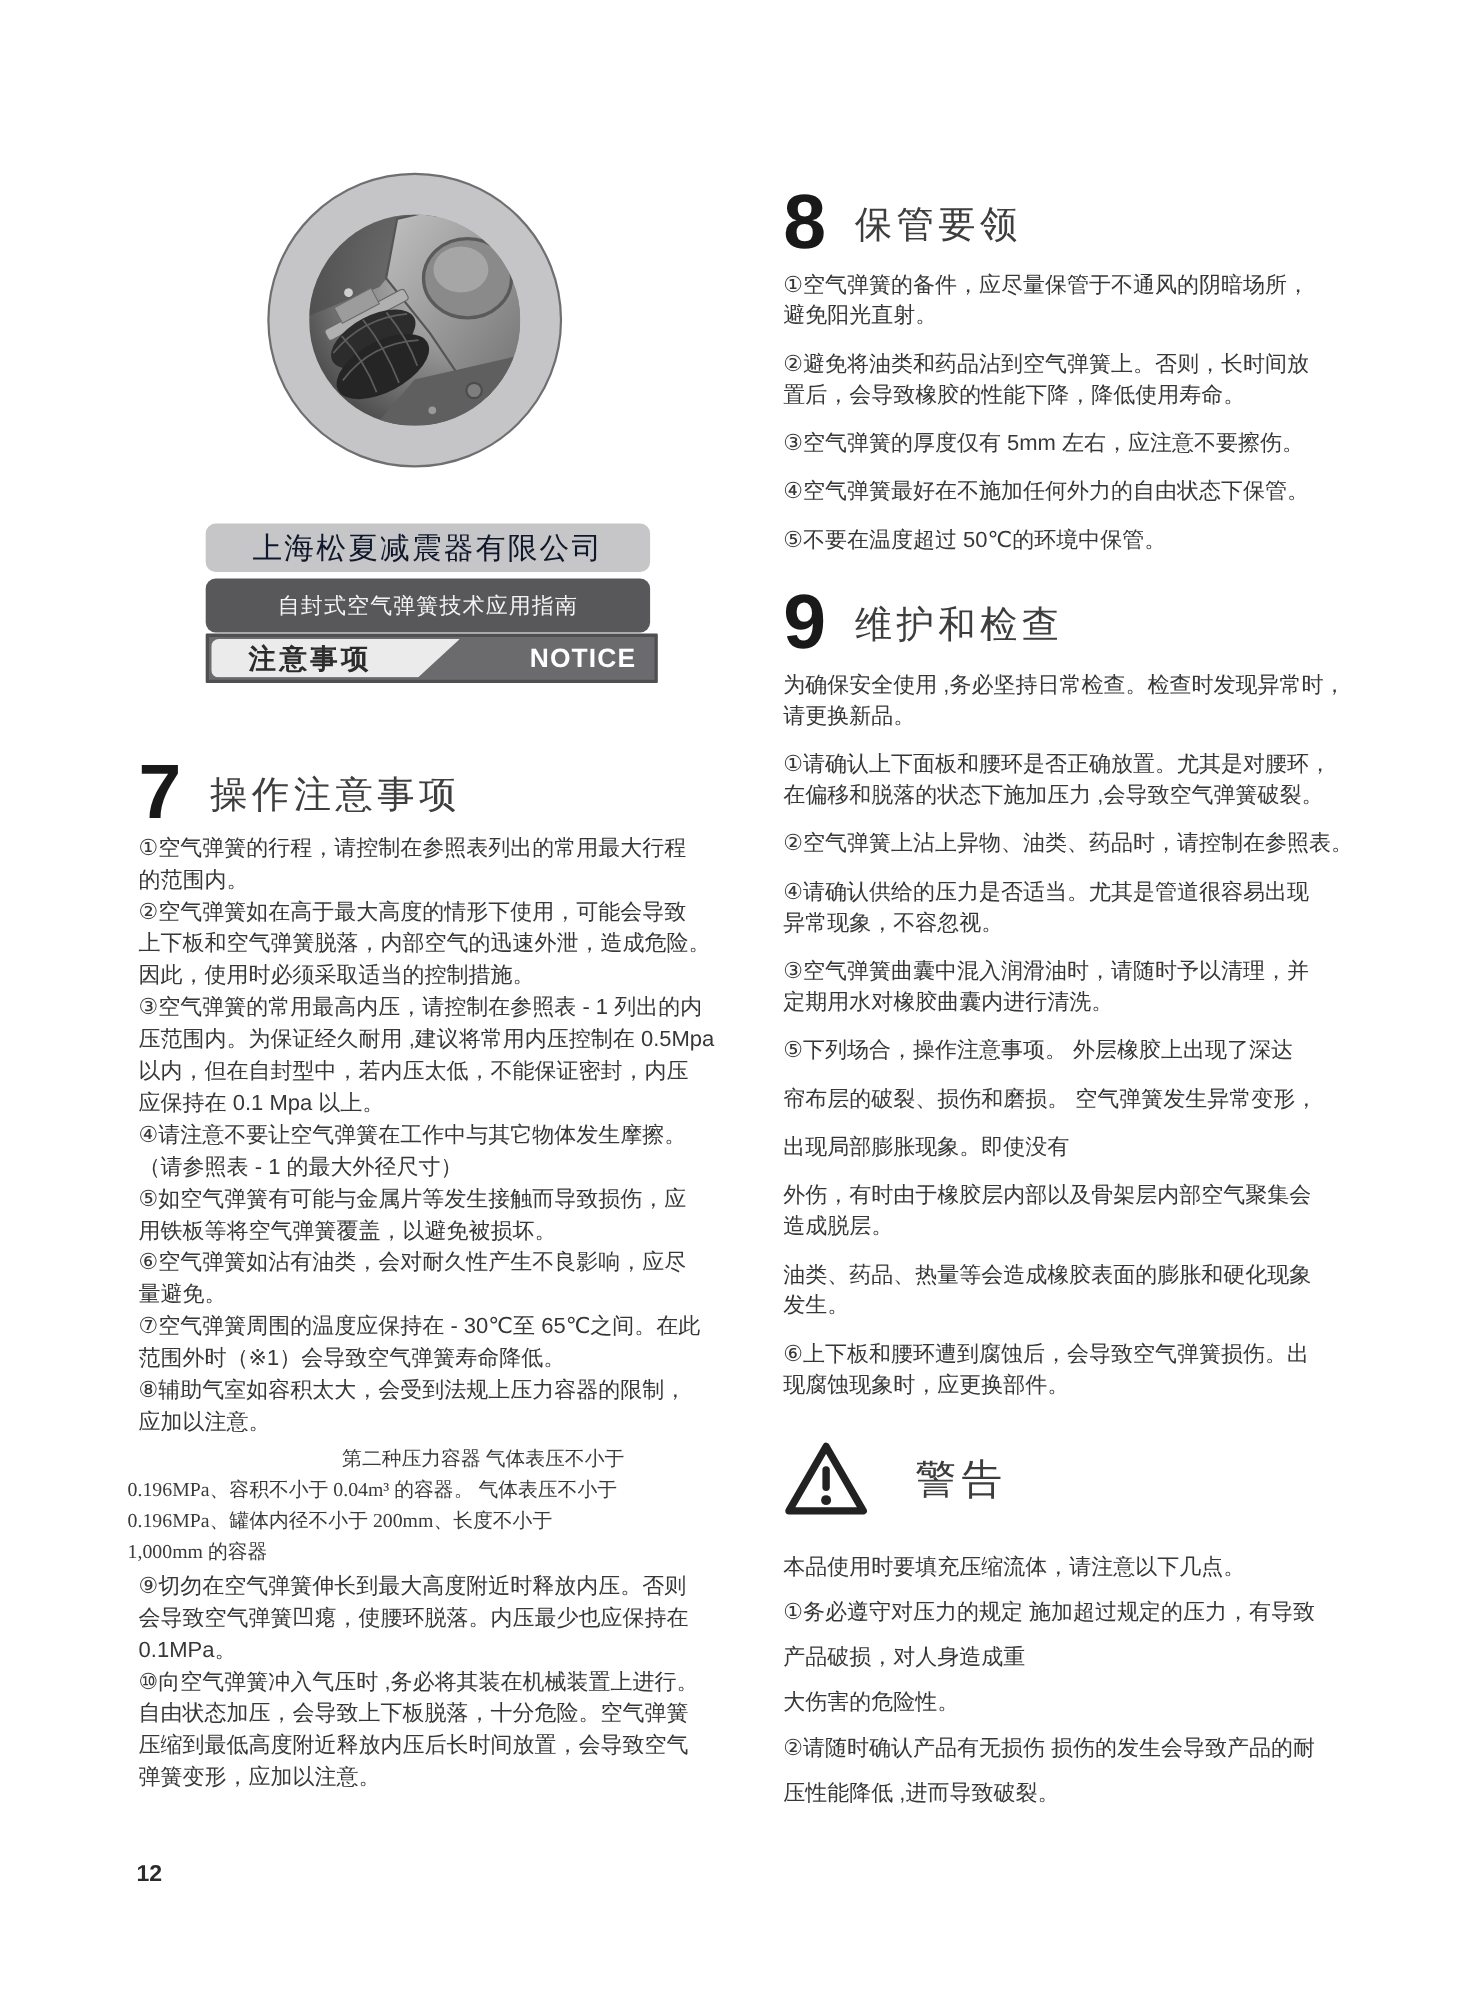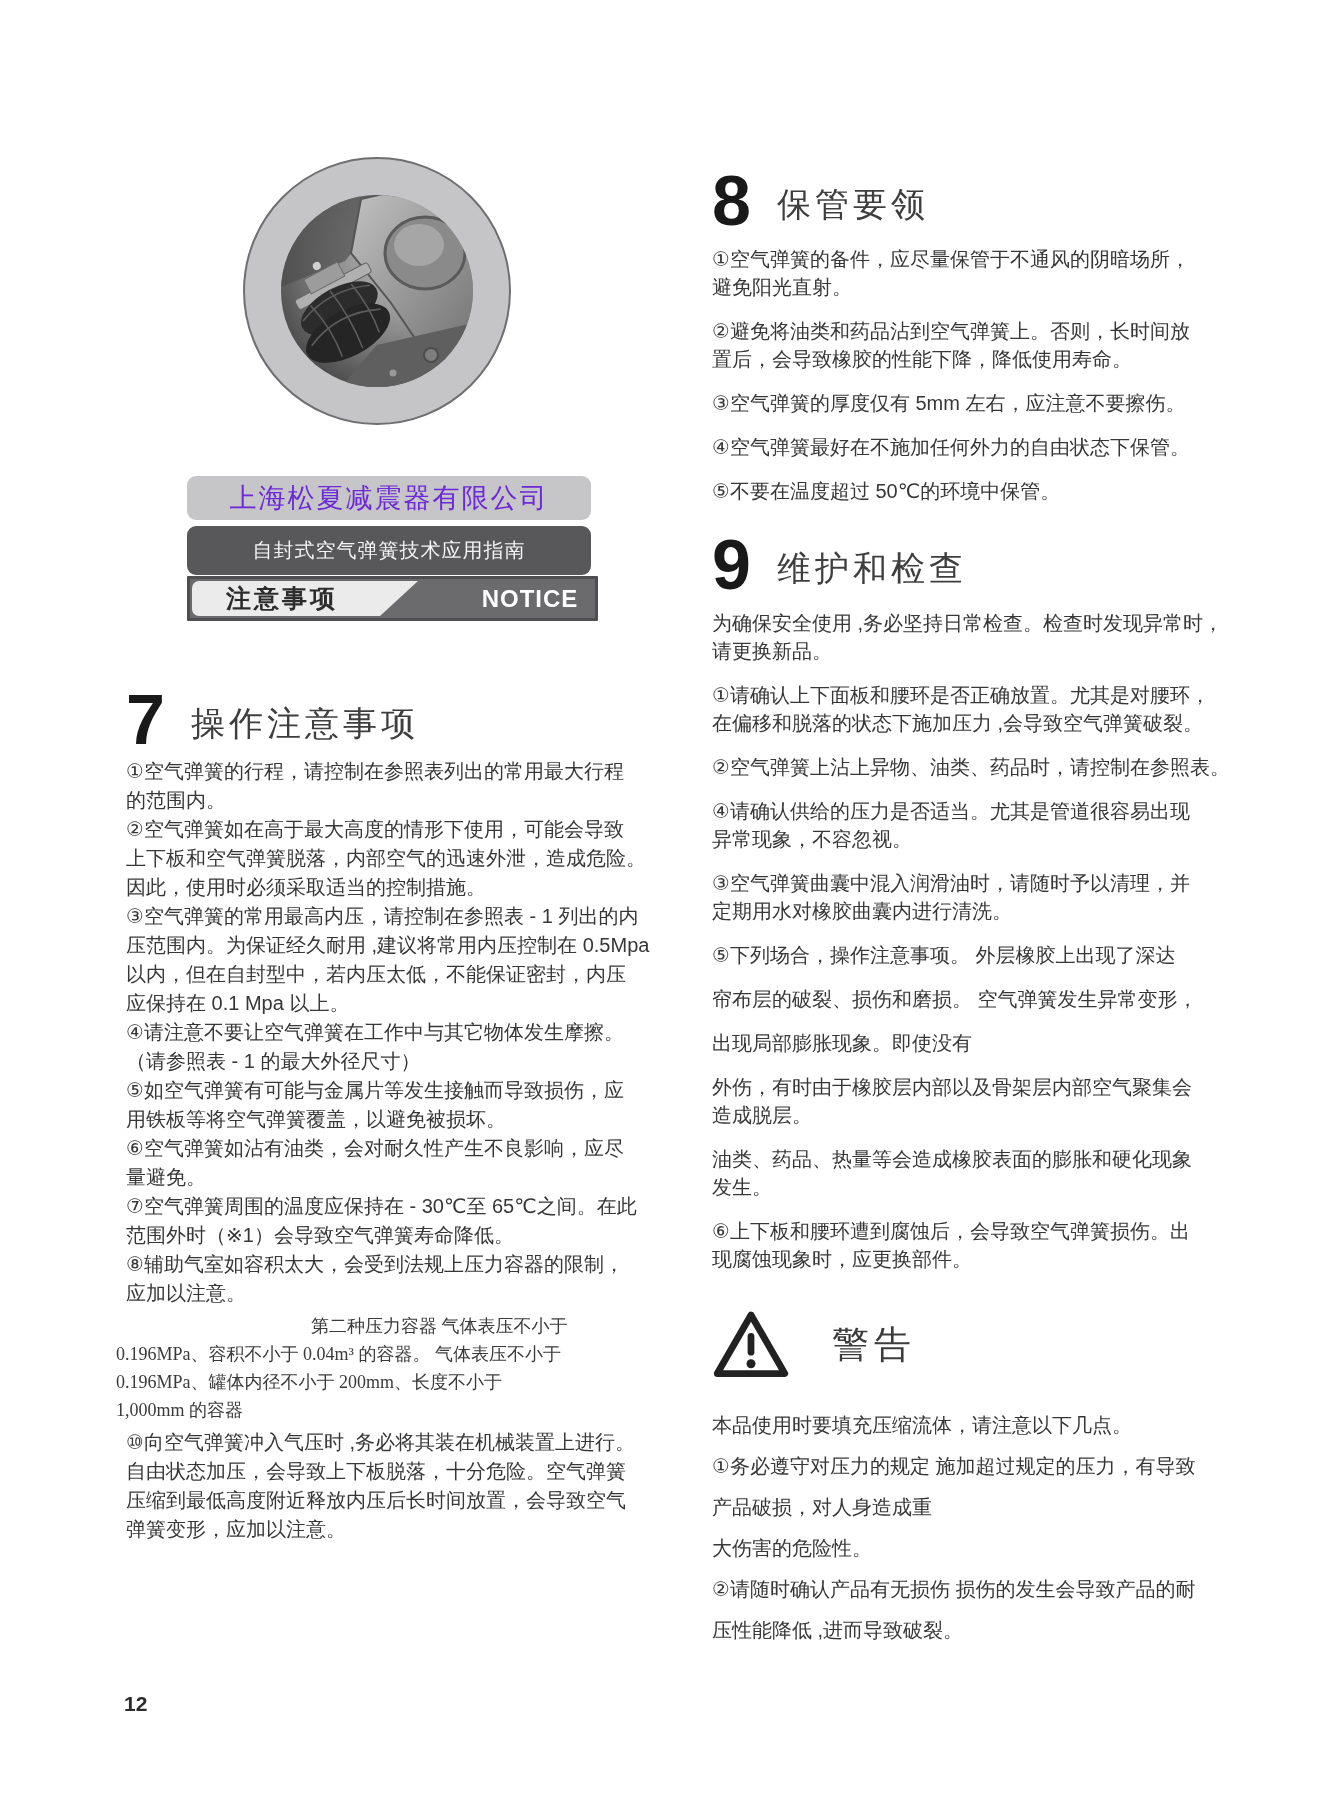--- a/index.html
+++ b/index.html
@@ -19,21 +19,21 @@
   }
   .photo-inner svg{display:block;width:100%;height:100%;}
   
   .bar{
     position:absolute;left:187px;width:404px;box-sizing:border-box;border-radius:9px;
     display:flex;align-items:center;justify-content:center;text-align:center;
   }
   .bar-company{
     top:476px;height:44px;background:#c6c6c8;
     font-family:"Liberation Serif","DejaVu Serif",serif;
-    font-size:27px;color:#6d28d9;letter-spacing:2px;
+    font-size:27px;color:#0f172a;letter-spacing:2px;
   }
   .bar-guide{
     top:526px;height:49px;background:#58585b;color:#f4f4f4;
     font-size:20px;letter-spacing:1px;
   }
   .notice-tab{
     position:absolute;left:187px;top:576px;width:411px;height:45px;box-sizing:border-box;
     background:#6b6b6e;border:3px solid #4f4f52;border-radius:1px;overflow:hidden;padding-left:15px;
   }
   .notice-left{
@@ -147,20 +147,23 @@
     <p>⑥空气弹簧如沾有油类，会对耐久性产生不良影响，应尽
 量避免。</p>
     <p>⑦空气弹簧周围的温度应保持在 - 30℃至 65℃之间。在此
 范围外时（※1）会导致空气弹簧寿命降低。</p>
     <p>⑧辅助气室如容积太大，会受到法规上压力容器的限制，
 应加以注意。</p>
     <div class="note">第二种压力容器 气体表压不小于
 0.196MPa、容积不小于 0.04m³ 的容器。 气体表压不小于
 0.196MPa、罐体内径不小于 200mm、长度不小于
 1,000mm 的容器</div>
+    <p>⑨切勿在空气弹簧伸长到最大高度附近时释放内压。否则
+会导致空气弹簧凹瘪，使腰环脱落。内压最少也应保持在
+0.1MPa。</p>
     <p>⑩向空气弹簧冲入气压时 ,务必将其装在机械装置上进行。
 自由状态加压，会导致上下板脱落，十分危险。空气弹簧
 压缩到最低高度附近释放内压后长时间放置，会导致空气
 弹簧变形，应加以注意。</p>
   </div>
 
   <div class="col col-right">
     <div class="sec-head sec-head-8">
       <span class="sec-num">8</span>
       <span class="sec-title">保管要领</span>

